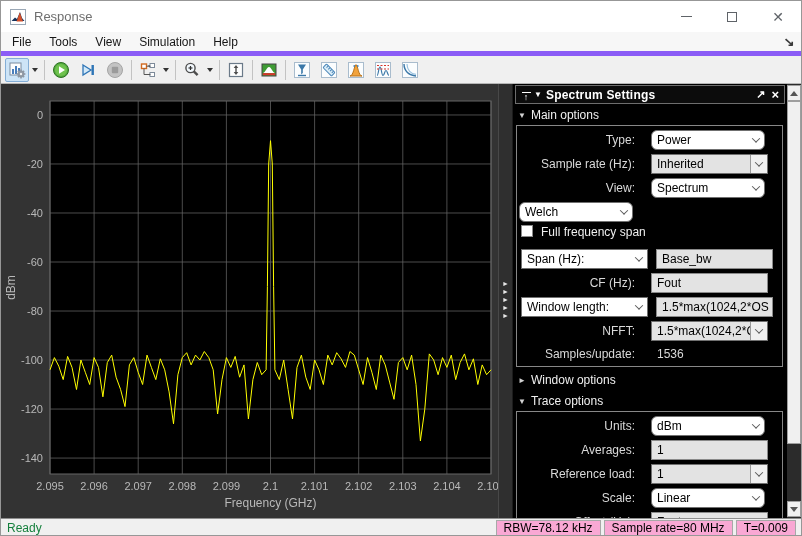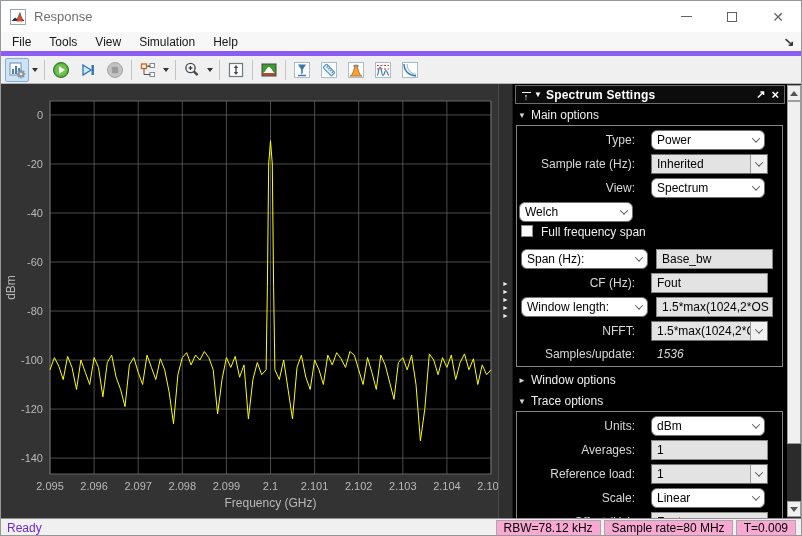--- a/index.html
+++ b/index.html
@@ -61,38 +61,38 @@
   .srow .lbl { width:132px; text-align:right; padding-right:16px; font-size:12px; color:#d9d9d9; white-space:nowrap; }
   .combo { display:flex; align-items:center; height:20px; background:#fff; border:1px solid #707070; }
   .combo .val { flex:1; font-size:12px; color:#000; padding:0 0 0 5px; white-space:nowrap; overflow:hidden; }
   .combo .chevbox { width:17px; align-self:stretch; display:flex; align-items:center; justify-content:center; }
   .chev { width:6px; height:6px; border-right:1.5px solid #5a5a5a; border-bottom:1.5px solid #5a5a5a; transform:rotate(45deg) translate(-1px,-1px); }
   .ctrl { width:114px;border-radius:6px; }
   .edit { width:117px; height:20px; background:#e3e3e3; border:1px solid #8a8a8a; font-size:12px; color:#000;
           padding:0 3px 0 5px; display:flex; align-items:center; white-space:nowrap; overflow:hidden; }
   .combo.grayed { background:#e3e3e3; width:117px; }
   .combo.grayed .chevbox { background:#f0f0f0; border-left:1px solid #9a9a9a; }
-  .combo.labelcombo { width:127px;border-radius:6px; }
+  .combo.labelcombo { width:127px; }
   .cbrow { display:flex; height:20px; margin:1px 0 3px 2px; }
   .checkbox { width:12px; height:12px; background:#fff; border:1px solid #8a8a8a; margin-right:8px; }
   .cbrow .cblabel { font-size:12px; color:#efefef; }
-  .staticval { font-size:12px; color:#d9d9d9; padding-left:6px;font-style:italic; }
+  .staticval { font-size:12px; color:#d9d9d9; padding-left:6px; }
   
   .vscroll { position:absolute; left:786px; top:0; width:14px; height:434px; background:#2b2b2b; }
   .vs-btn { position:absolute; left:0; width:14px; height:16px; background:#f0f0f0; border:1px solid #9e9e9e;
             display:flex; align-items:center; justify-content:center; }
   .vs-btn.up { top:1px; }
   .vs-btn.down { bottom:1px; }
   .vs-arrow-up { width:0; height:0; border-left:4px solid transparent; border-right:4px solid transparent; border-bottom:5px solid #555; }
   .vs-arrow-down { width:0; height:0; border-left:4px solid transparent; border-right:4px solid transparent; border-top:5px solid #555; }
   .vs-thumb { position:absolute; left:0; top:17px; width:14px; height:343px; background:#f0f0f0; border:1px solid #9e9e9e; }
   
   .statusbar { position:relative; height:19px; background:#f0f0f0; border-top:1px solid #8e8e8e;
                display:flex; align-items:center; }
-  .status-ready { font-size:12px; color:#6d28d9; padding-left:6px; flex:1; }
+  .status-ready { font-size:12px; color:#15803d; padding-left:6px; flex:1; }
   .status-cell { font-size:12px; color:#000; border:1px solid #a8a8a8; background:#f9a8d4;
                  height:16px; display:flex; align-items:center; padding:0 7px; margin-right:3px; white-space:nowrap; }
   .status-cell:last-child { margin-right:5px; }
   svg text { font-family:"Liberation Sans", sans-serif; }
 </style>
 </head>
 <body>
 
 <div id="app">
 

